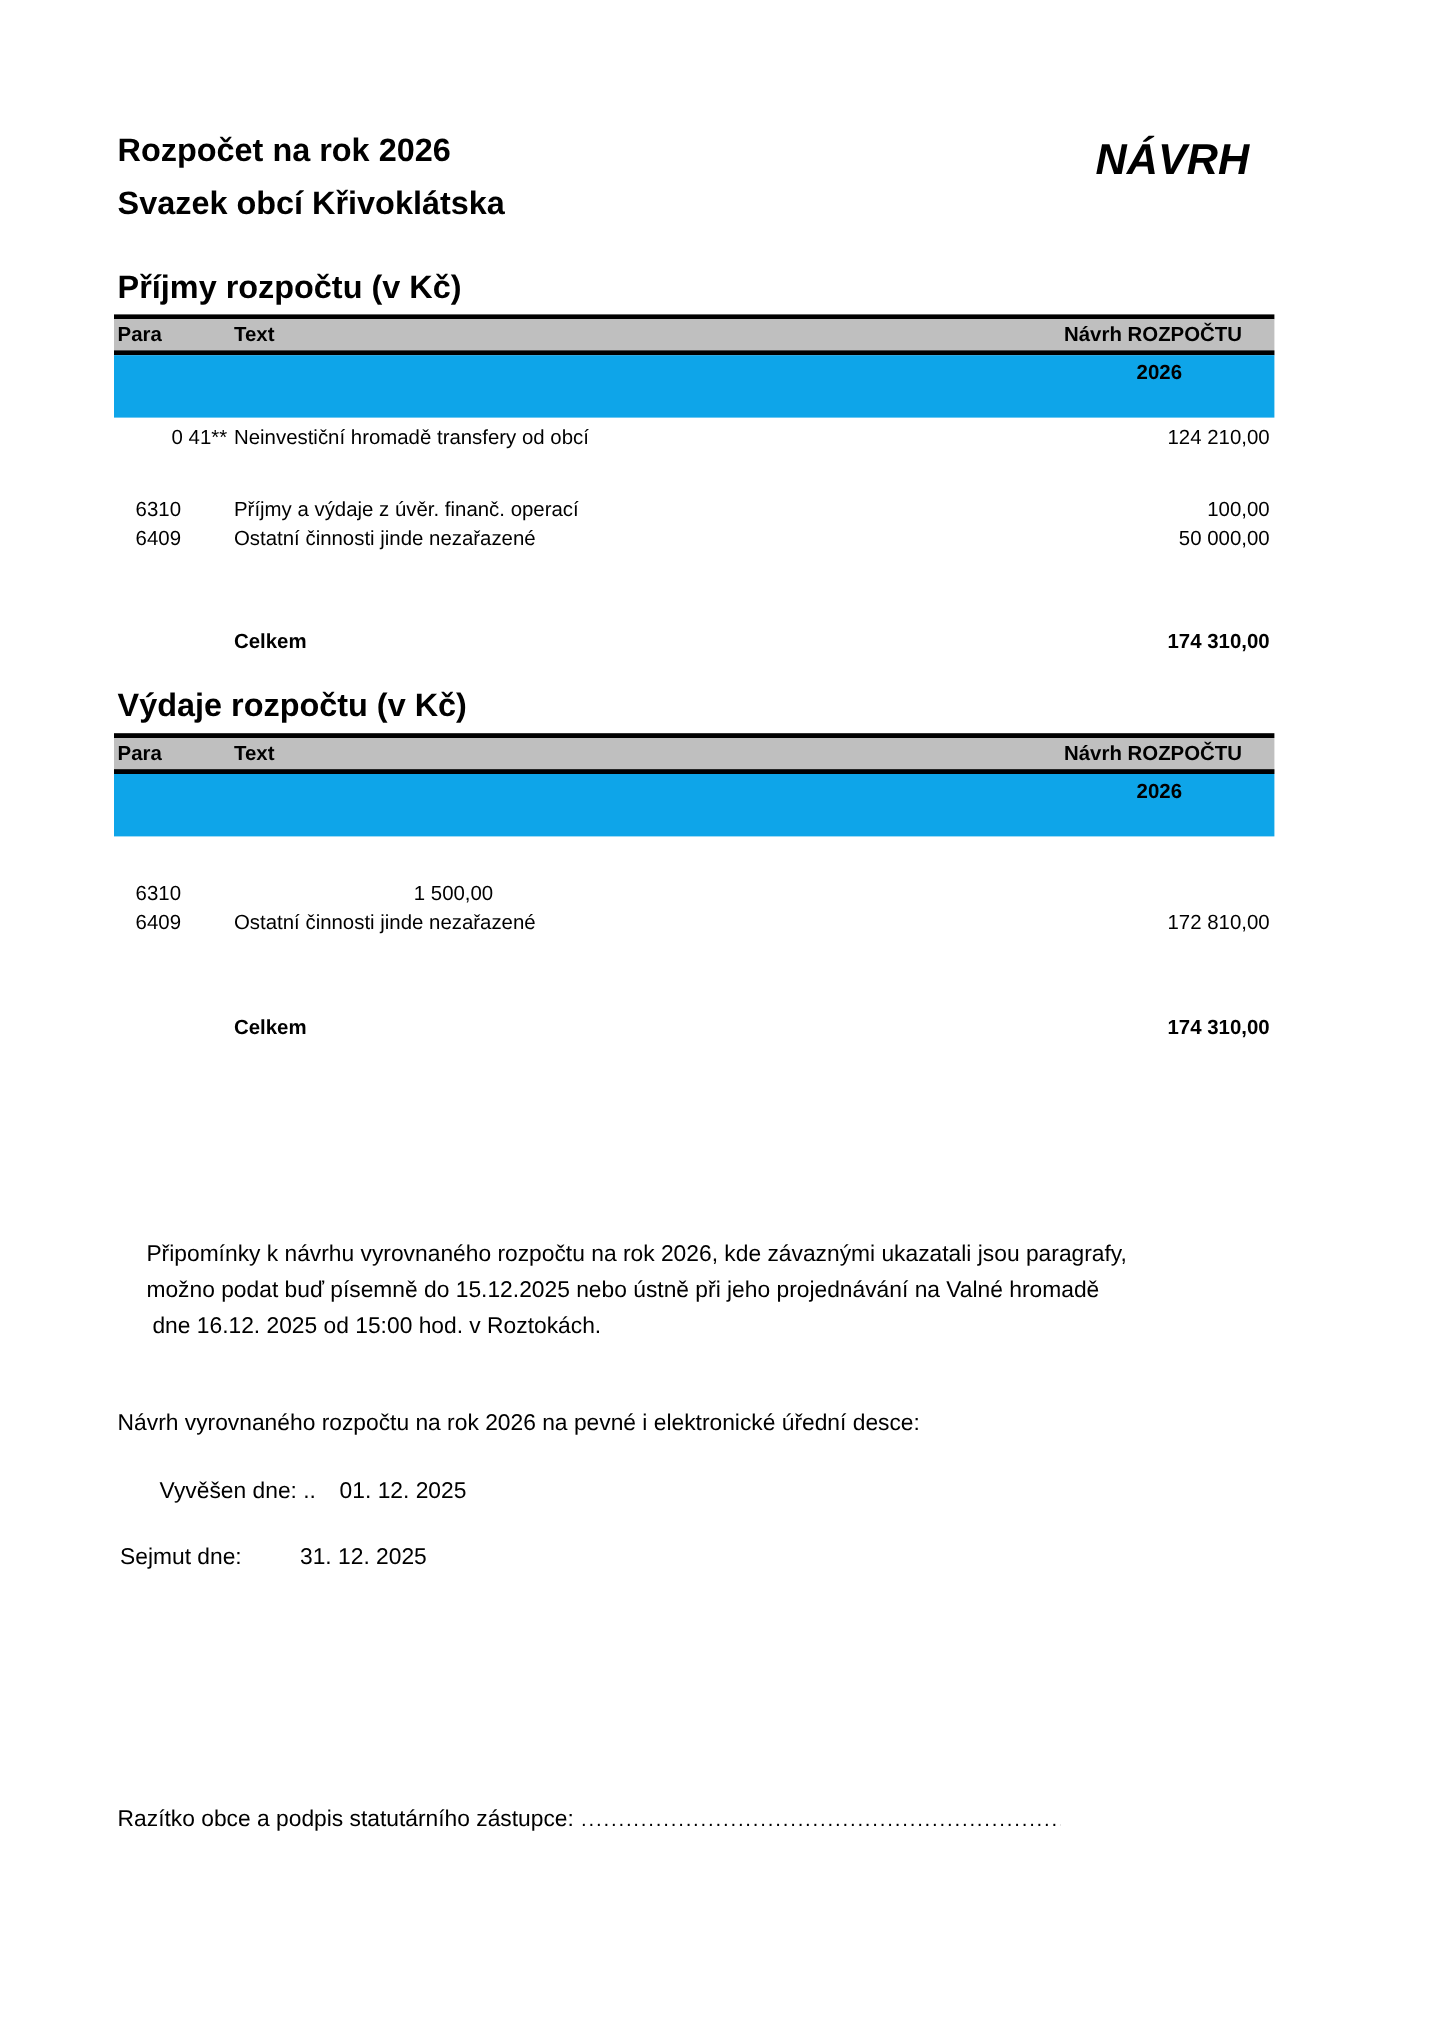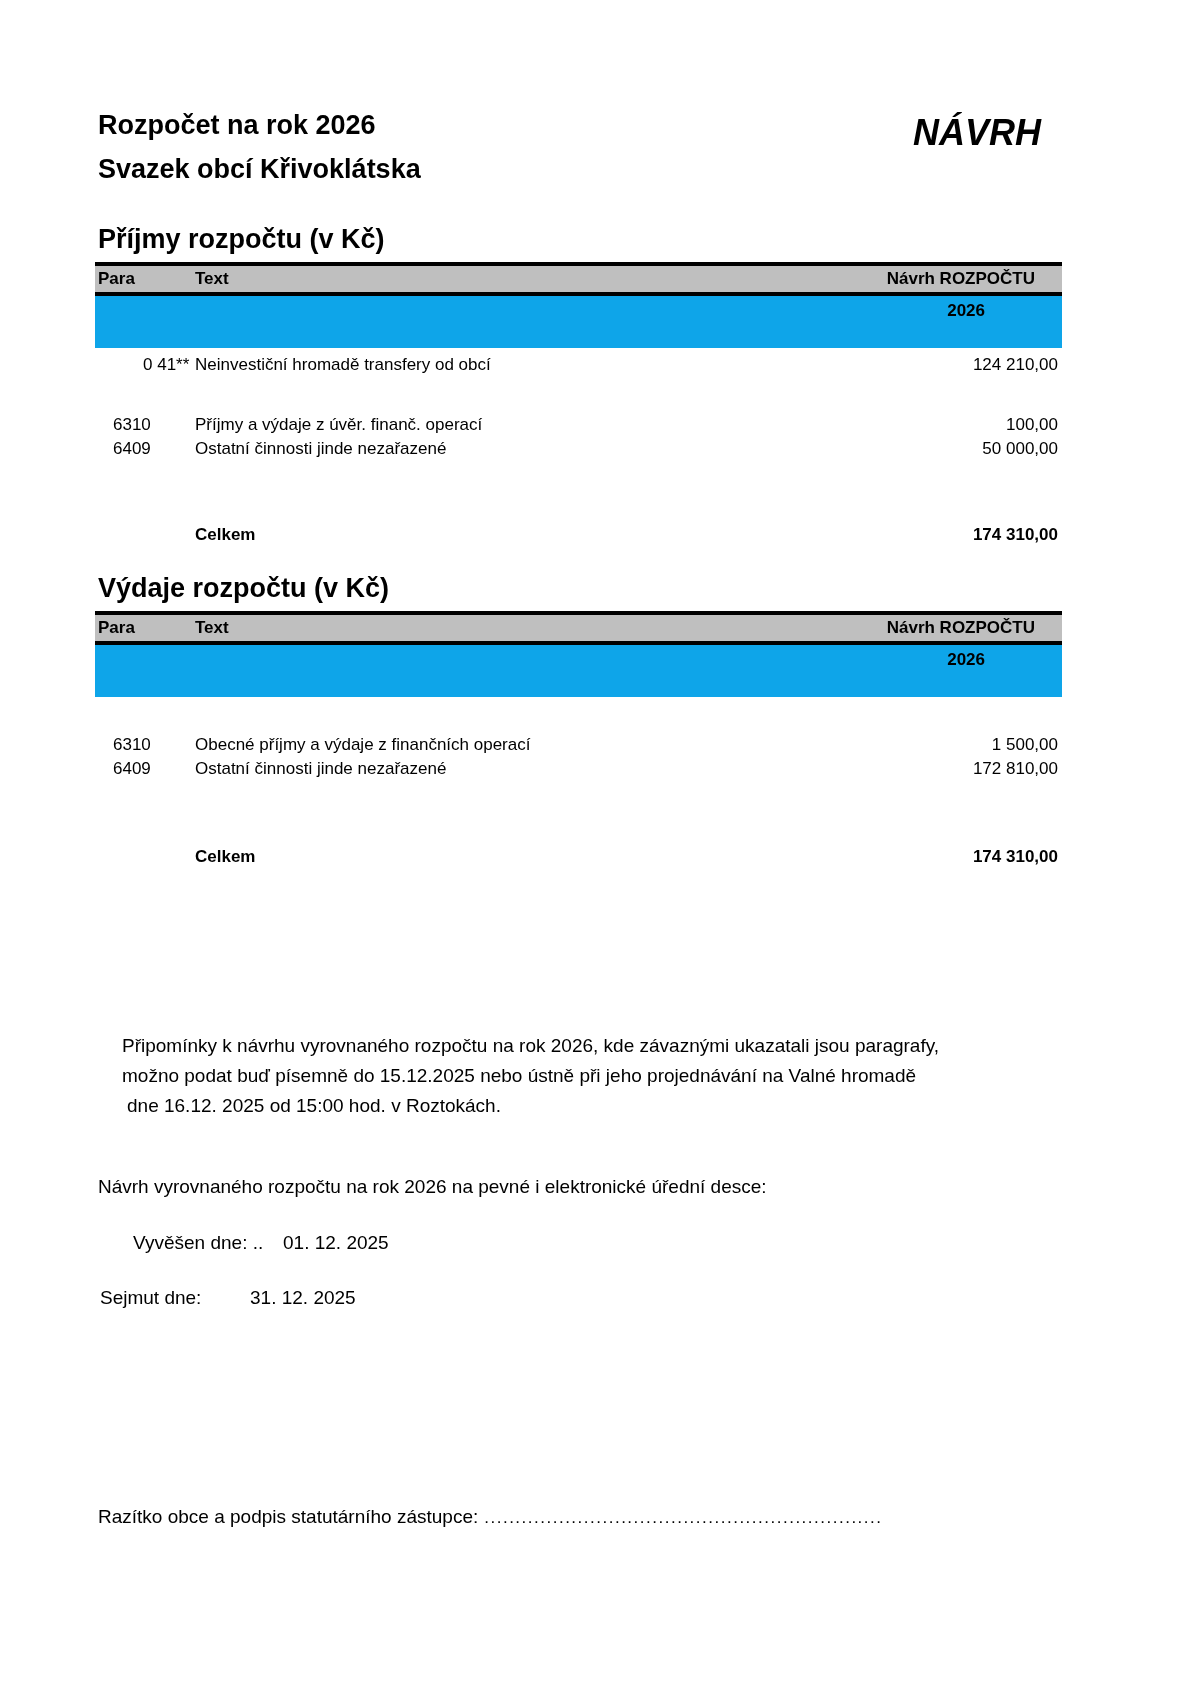--- a/index.html
+++ b/index.html
@@ -92,21 +92,20 @@
     <div class="thead1">
       <span class="cp">Para</span>
       <span class="ct">Text</span>
       <span class="cv">Návrh ROZPOČTU</span>
     </div>
     <div class="thead2">
       <span>2026</span>
     </div>
     <div class="trow gap36">
       <span class="cp">6310</span>
-      <span class="ct">Obecné příjmy a výdaje z finančních operací</span>
       <span class="cv">1 500,00</span>
     </div>
     <div class="trow">
       <span class="cp">6409</span>
       <span class="ct">Ostatní činnosti jinde nezařazené</span>
       <span class="cv">172 810,00</span>
     </div>
     <div class="trow total2">
       <span class="cp"></span>
       <span class="ct">Celkem</span>

